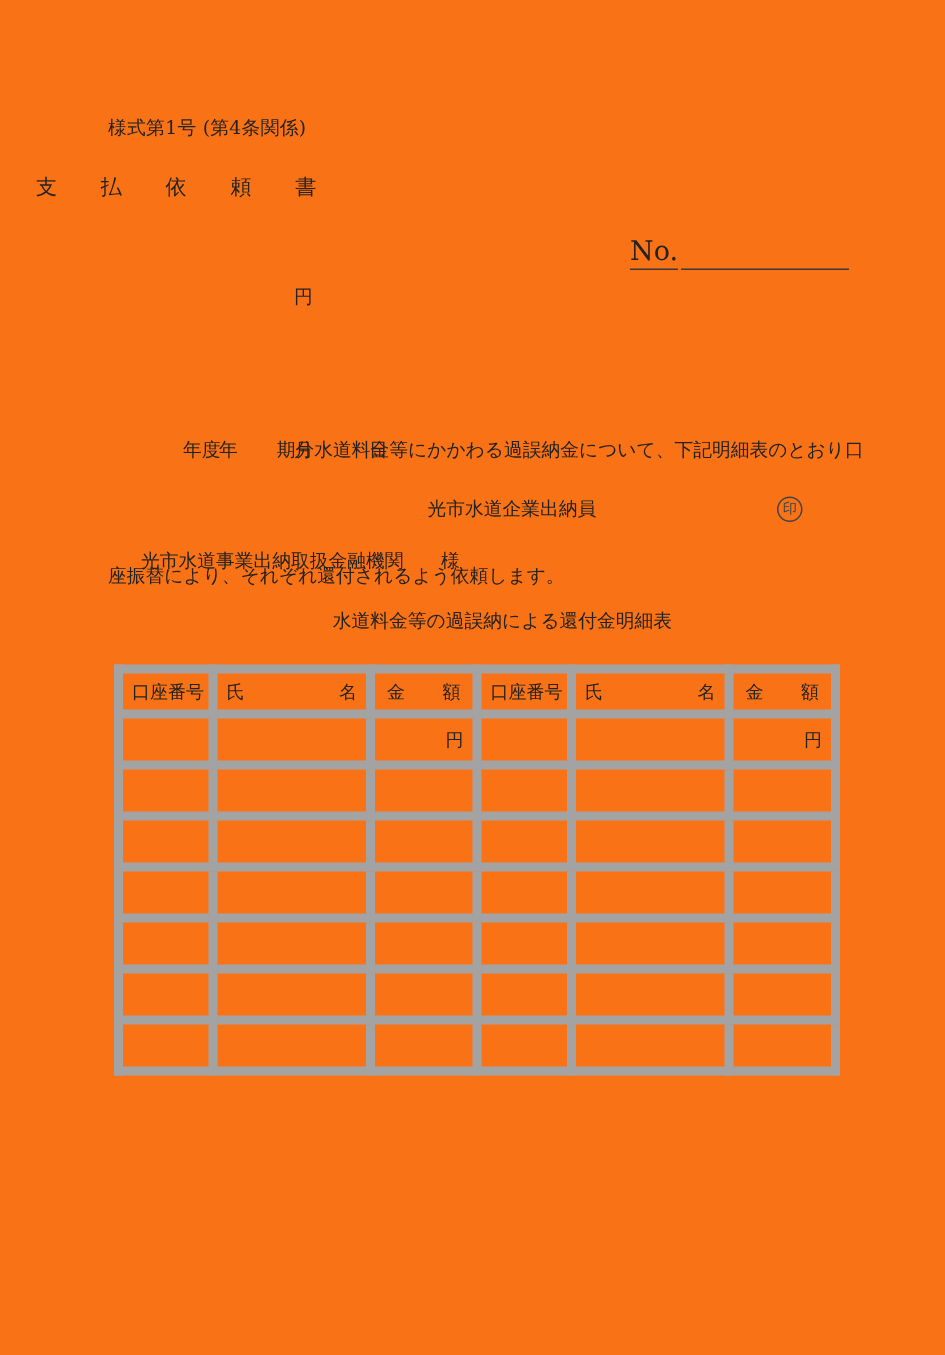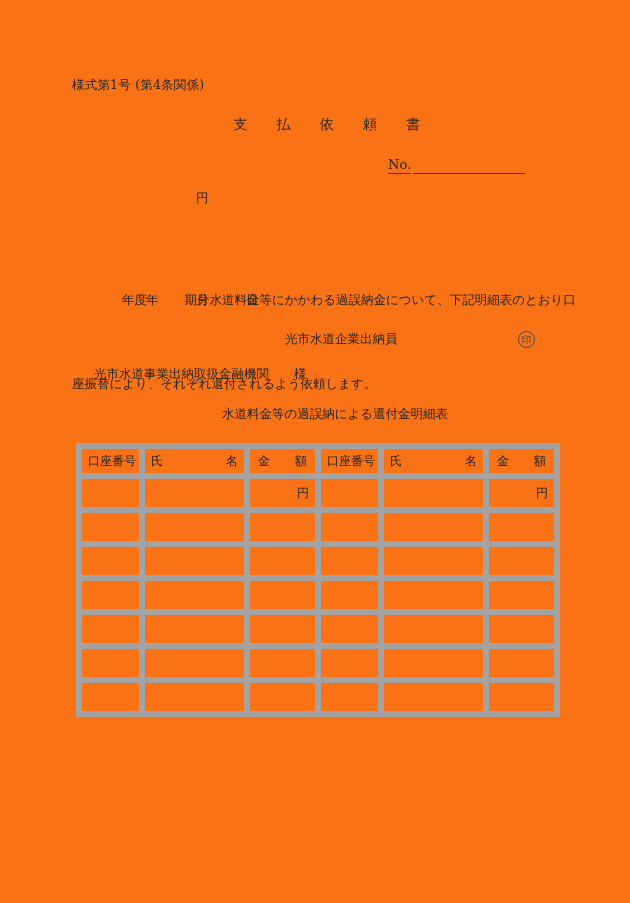--- a/index.html
+++ b/index.html
@@ -31,32 +31,32 @@
     letter-spacing: 0.2px;
     white-space: nowrap;
   }
 
   
   .doc-title {
     position: absolute;
     left: 0;
     right: 0;
     top: 116px;
-    text-align: center;
+    text-align: left;
     font-size: 14px;
     letter-spacing: 0.4px;
     padding-left: 24px;
   }
 
   
   .no-line {
     position: absolute;
-    left: 388px;
+    left: 420px;
     top: 158px;
-    font-size: 13px;
+    font-size: 18px;
     display: flex;
     align-items: flex-end;
     gap: 2px;
     text-align: center;
   }
   .no-label {
     border-bottom: 1px solid #3a3a3a;
     padding-bottom: 1px;
     line-height: 1.1;
   }

